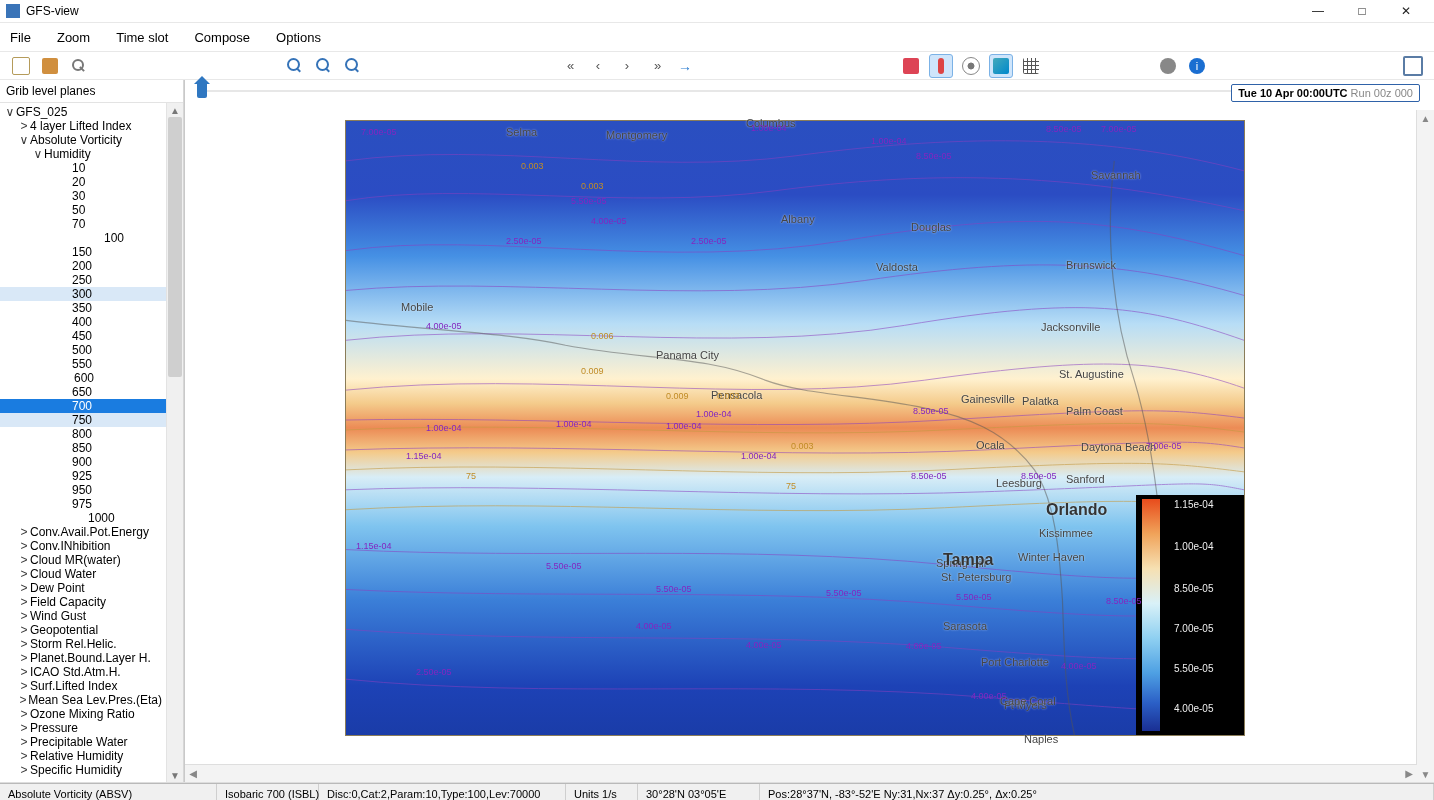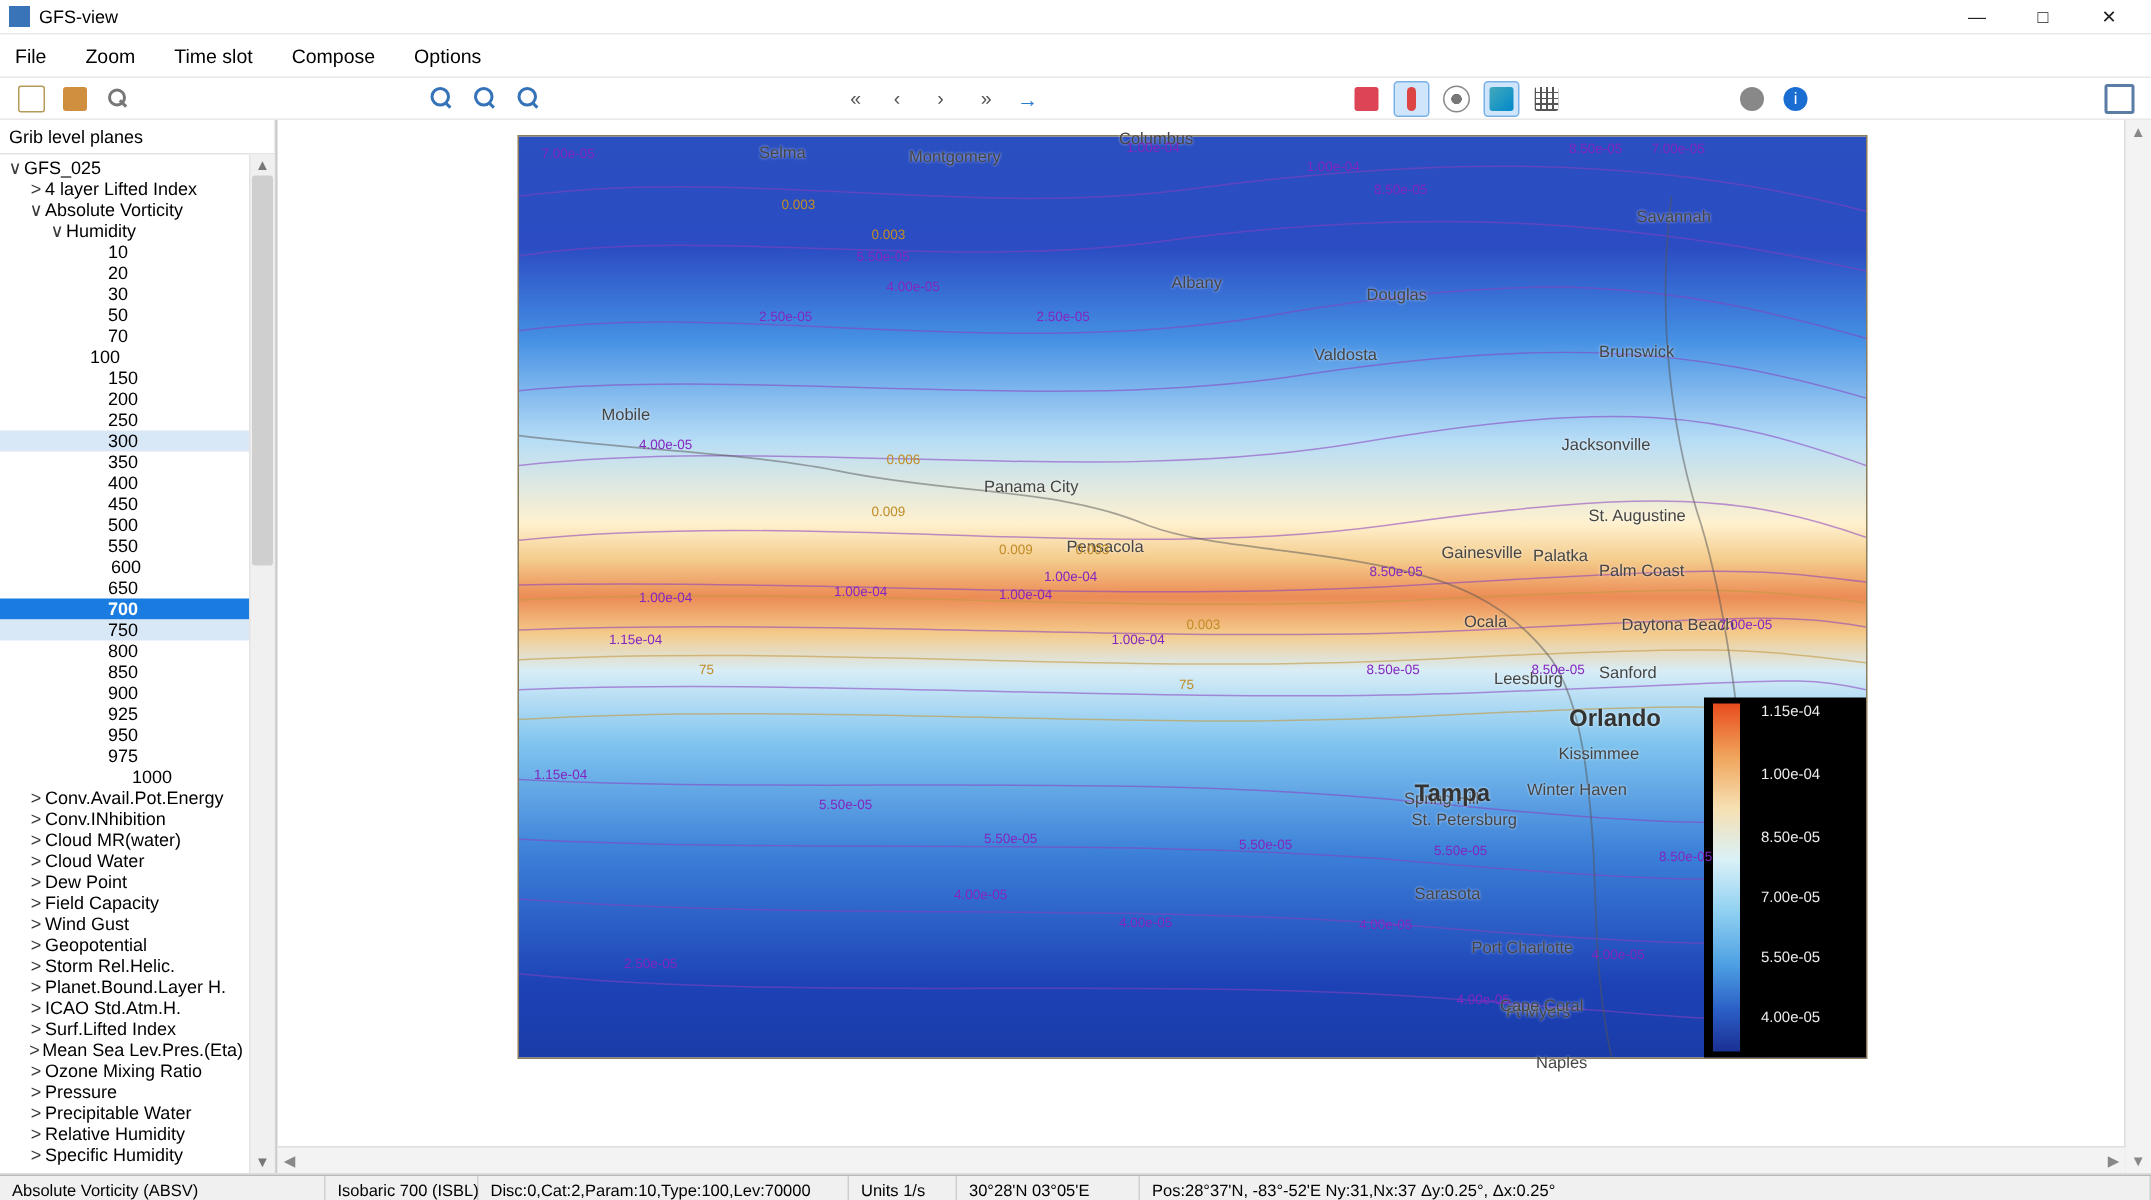--- a/index.html
+++ b/index.html
@@ -94,21 +94,21 @@
     line-height: 14px;
   }
   .treelist .row {
     display: flex; align-items: center;
     height: 14px;
     padding-right: 4px;
     white-space: nowrap;
   }
   .row .tw { color: #3a3a3a; width: 12px; text-align: center; display:inline-block;}
   .row.sel-light { background: #d9e8f7; }
-  .row.sel-strong { background: #1a7ce0; color: #fff; font-weight: bold; }
+  .row.sel-strong { background: #1a7ce0; color: #fff; }
   .vscroll {
     width: 16px;
     background: #f0f0f0;
     border-left: 1px solid #e3e3e3;
     position: relative;
   }
   .vscroll .vthumb {
     position: absolute;
     left: 1px; right: 1px;
     top: 14px; height: 260px;
@@ -408,21 +408,21 @@
             <span>30</span>
           </div>
           <div class="row" style="padding-left: 60px;">
             <span class="tw"></span>
             <span>50</span>
           </div>
           <div class="row" style="padding-left: 60px;">
             <span class="tw"></span>
             <span>70</span>
           </div>
-          <div class="row" style="padding-left: 48px;">
+          <div class="row" style="padding-left: 92px;">
             <span class="tw"></span>
             <span>100</span>
           </div>
           <div class="row" style="padding-left: 60px;">
             <span class="tw"></span>
             <span>150</span>
           </div>
           <div class="row" style="padding-left: 60px;">
             <span class="tw"></span>
             <span>200</span>
@@ -574,20 +574,28 @@
         </div>
       <div class="vscroll">
         <div class="varrow up">▲</div>
         <div class="vthumb"></div>
         <div class="varrow down">▼</div>
       </div>
     </div>
   </div>
 
   <div class="main">
+    <div class="timeline">
+      <div class="track"></div>
+      <div class="handle"></div>
+      <div class="tlabel">
+        <b>Tue 10 Apr 00:00UTC</b>
+        <span class="run">Run 00z 000</span>
+      </div>
+    </div>
     <div class="canvaswrap">
       <div class="mapcanvas" id="mapcanvas">
         <svg viewBox="0 0 900 616" preserveAspectRatio="none">
 
           <g stroke="#8a3fc0" stroke-width="1" fill="none" opacity="0.55">
             <path d="M0 40 C150 20 300 55 450 35 S750 10 900 50"></path>
             <path d="M0 80 C120 60 280 90 430 70 S720 50 900 90"></path>
             <path d="M0 130 C140 110 320 150 500 120 S760 95 900 135"></path>
             <path d="M0 170 C160 155 350 185 520 160 S780 140 900 175"></path>
             <path d="M0 220 C180 200 380 235 560 205 S800 185 900 220"></path>

